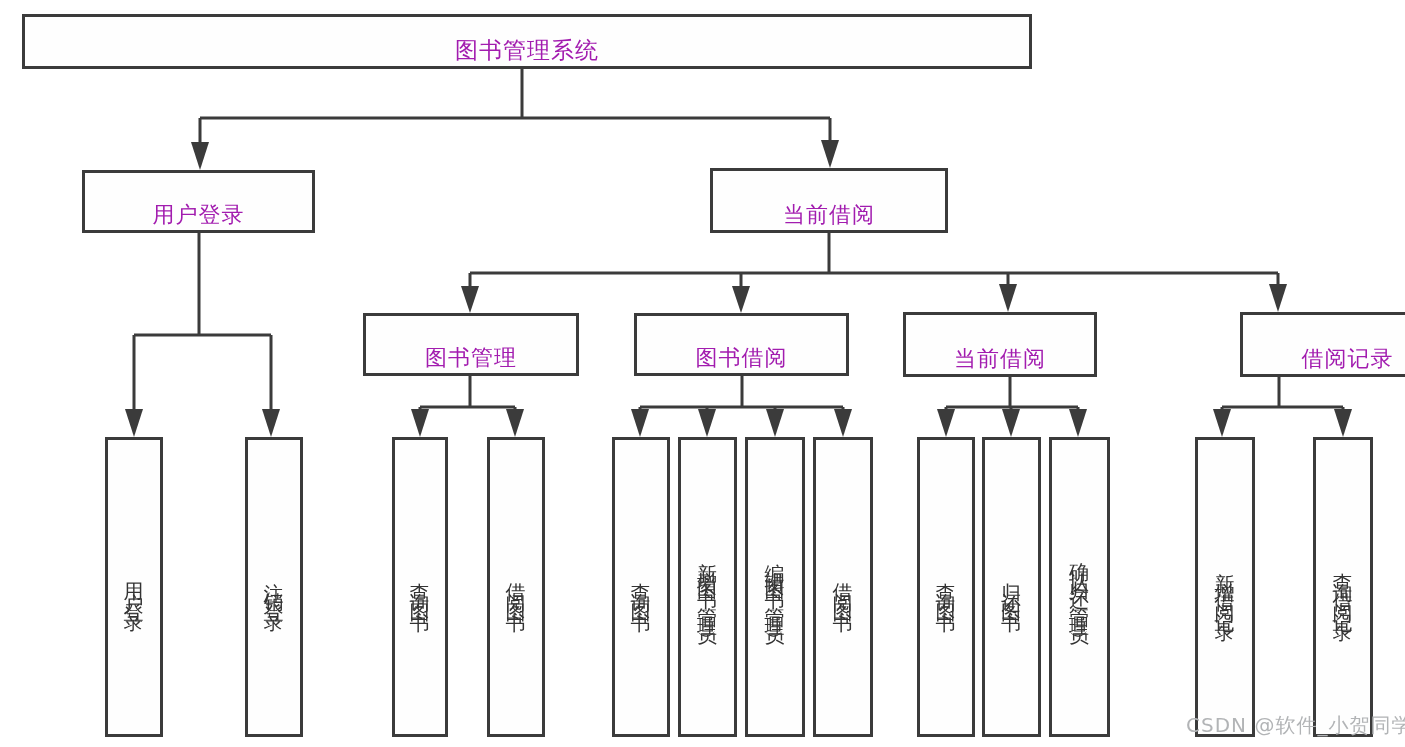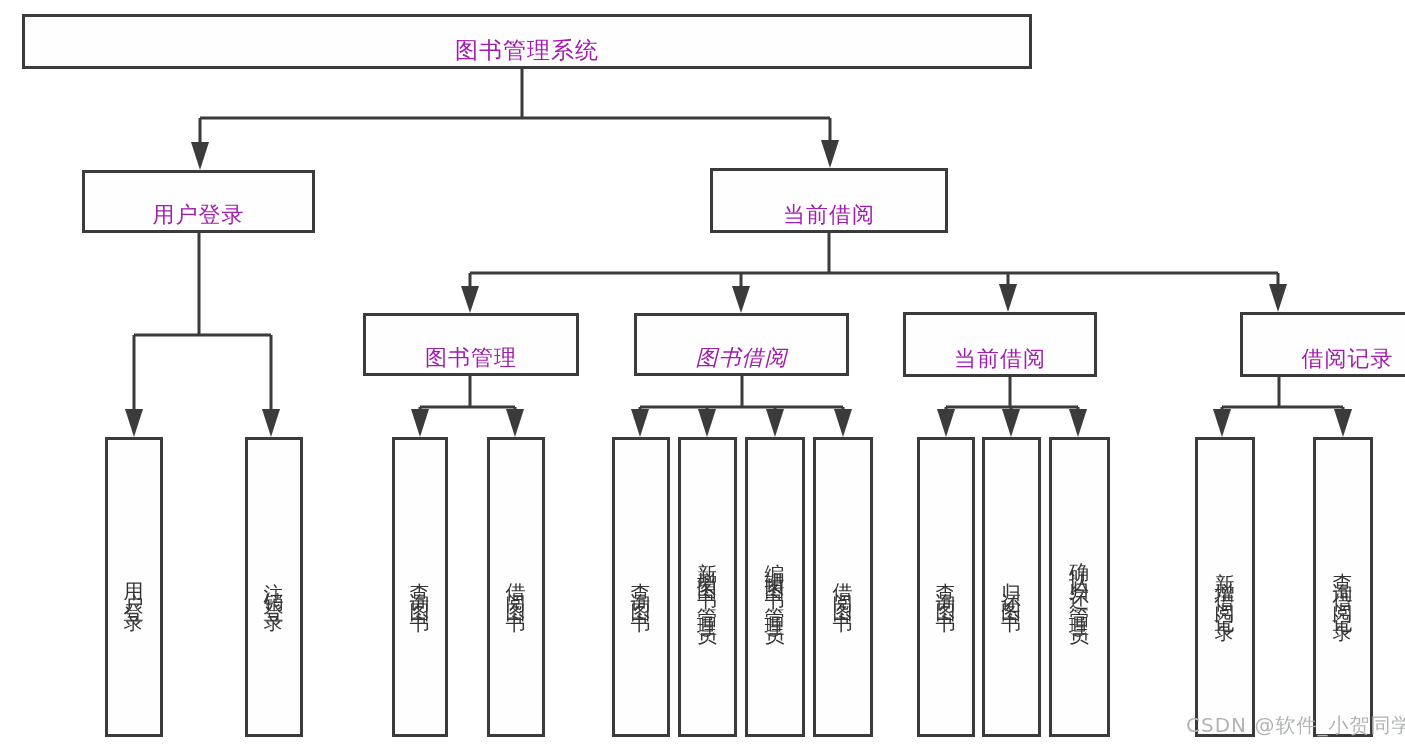--- a/index.html
+++ b/index.html
@@ -33,21 +33,21 @@
   .node .h-label {
     font-size: 22px;
     letter-spacing: 1px;
     white-space: nowrap;
   }
   .node-root { left: 22px; top: 14px; width: 1010px; height: 55px; }
   .node-root .h-label { font-size: 23px; }
   .node-login   { left: 82px;  top: 170px; width: 233px; height: 63px; }
   .node-manage  { left: 710px; top: 168px; width: 238px; height: 65px; }
   .node-recommend { left: 363px;  top: 313px; width: 216px; height: 63px; }
-  .node-borrow    { left: 634px;  top: 313px; width: 215px; height: 63px; font-style: italic; }
+  .node-borrow    { left: 634px;  top: 313px; width: 215px; height: 63px; }
   .node-current   { left: 903px;  top: 312px; width: 194px; height: 65px; }
   .node-records   { left: 1240px; top: 312px; width: 215px; height: 65px; }
   .leaf {
     position: absolute;
     box-sizing: border-box;
     top: 437px;
     height: 300px;
     border: 3px solid #3b3b3b;
     background: #fefefe;
     display: flex;

